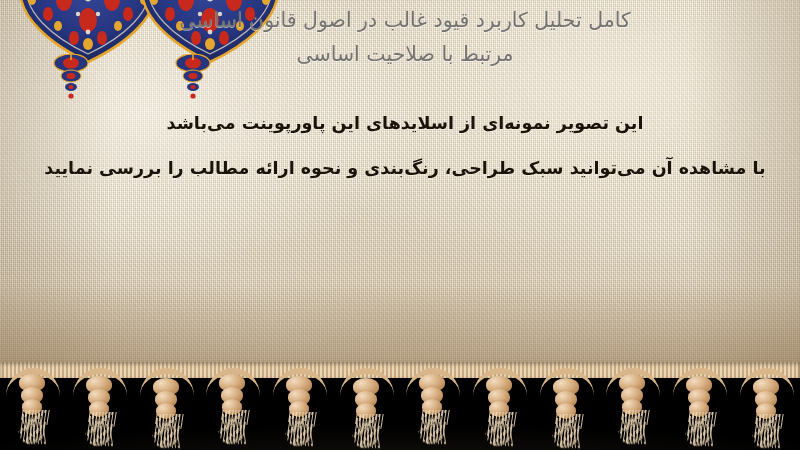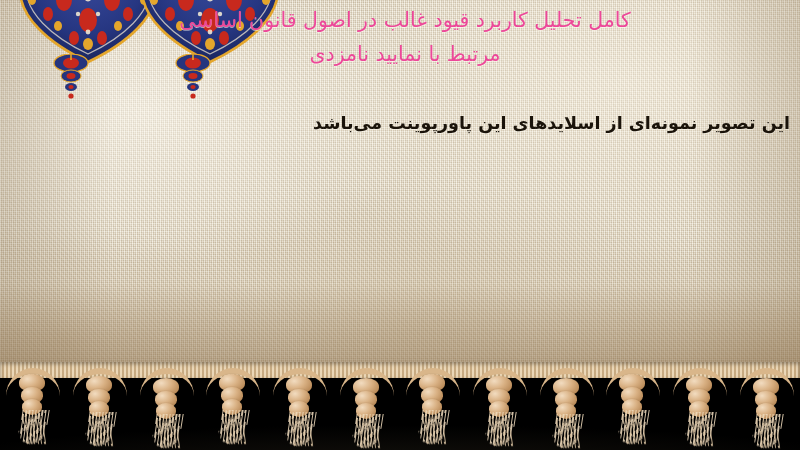--- a/index.html
+++ b/index.html
@@ -143,35 +143,35 @@
   #text-layer {
     position: absolute;
     left: 0; top: 0;
     width: 800px; height: 372px;
   }
   .title-line {
     position: absolute;
     width: 770px;
     right: 10px;
     text-align: center;
-    color: #ec4899;
+    color: #737373;
     font-size: 20.5px;
     font-weight: 400;
     letter-spacing: 0;
     line-height: 1.18;
     text-shadow: 0 1px 0 rgba(255,250,238,.55);
   }
   #title-1 { top: 8px;  }
   #title-2 { top: 42px; }
 
   .body-line {
     position: absolute;
     width: 770px;
     right: 10px;
-    text-align: right;
+    text-align: center;
     color: #1a130a;
     font-size: 17.5px;
     font-weight: 700;
     line-height: 1.2;
     text-shadow: 0 1px 0 rgba(255,250,240,.45);
   }
   #body-1 { top: 113px; }
   #body-2 { top: 158px; }
   #body-3 { top: 203px; }
 </style>
@@ -299,23 +299,24 @@
     <ellipse cx="21" cy="22" rx="10" ry="6" fill="#26357e" stroke="#e4a62c" stroke-width="1"></ellipse>
     <ellipse cx="21" cy="22" rx="4.5" ry="3" fill="#c8291d"></ellipse>
     <ellipse cx="21" cy="33" rx="6" ry="4" fill="#26357e"></ellipse>
     <ellipse cx="21" cy="33" rx="2.6" ry="2" fill="#c8291d"></ellipse>
     <circle cx="21" cy="42" r="2.6" fill="#c8291d"></circle>
     <path d="M21 0 L21 6" stroke="#e4a62c" stroke-width="1.6"></path>
   </svg>
 
   <div id="text-layer">
     <div class="title-line" id="title-1">کامل تحلیل کاربرد قیود غالب در اصول قانون اساسی</div>
-    <div class="title-line" id="title-2">مرتبط با نمایید نامزدی</div>
+    <div class="title-line" id="title-2">مرتبط با صلاحیت اساسی</div>
 
     <div class="body-line" id="body-1">این تصویر نمونه‌ای از اسلایدهای این پاورپوینت می‌باشد</div>
+    <div class="body-line" id="body-2">با مشاهده آن می‌توانید سبک طراحی، رنگ‌بندی و نحوه ارائه مطالب را بررسی نمایید</div>
   </div>
 
   <div id="bottom-band"></div>
   <div id="selvedge"></div>
 
   <div id="fringe" style="position:absolute; left:0; top:374px; width:800px; height:76px;">
 
   <div class="arch" style="left: 6.33333px;"></div>
       <div class="tassel" style="left: 10.3333px; top: 0px;">
         <div class="knot k1"></div>

